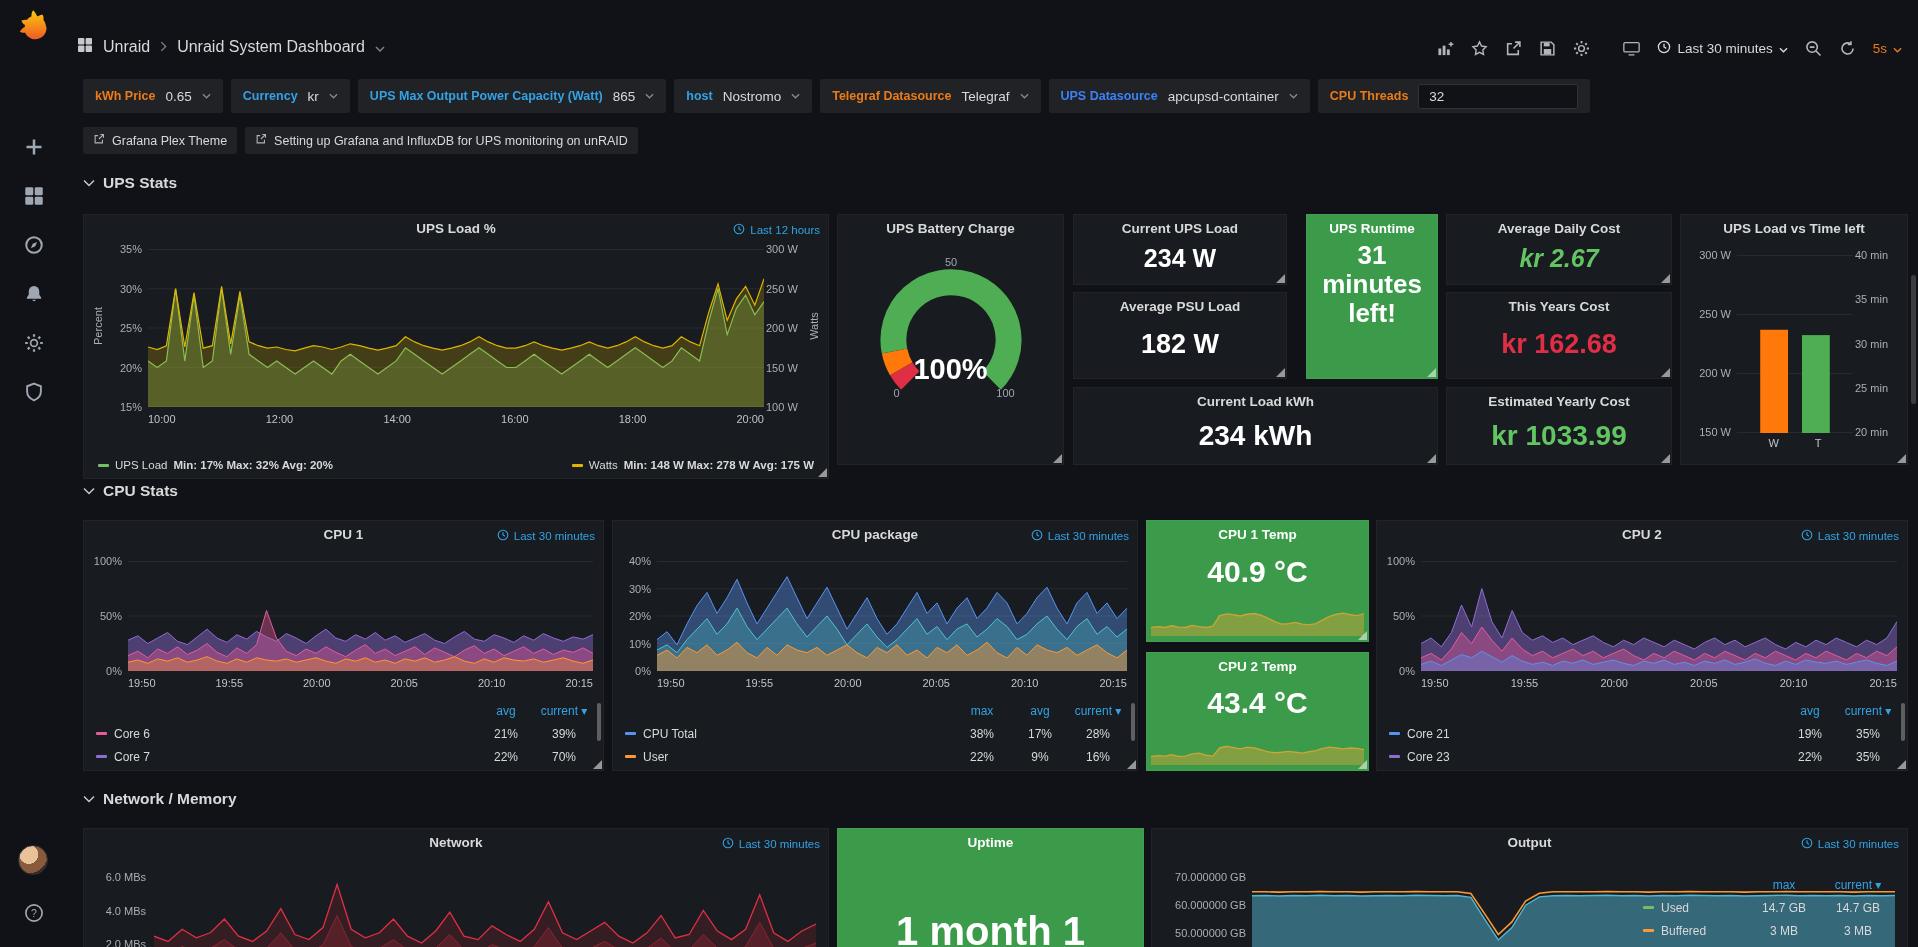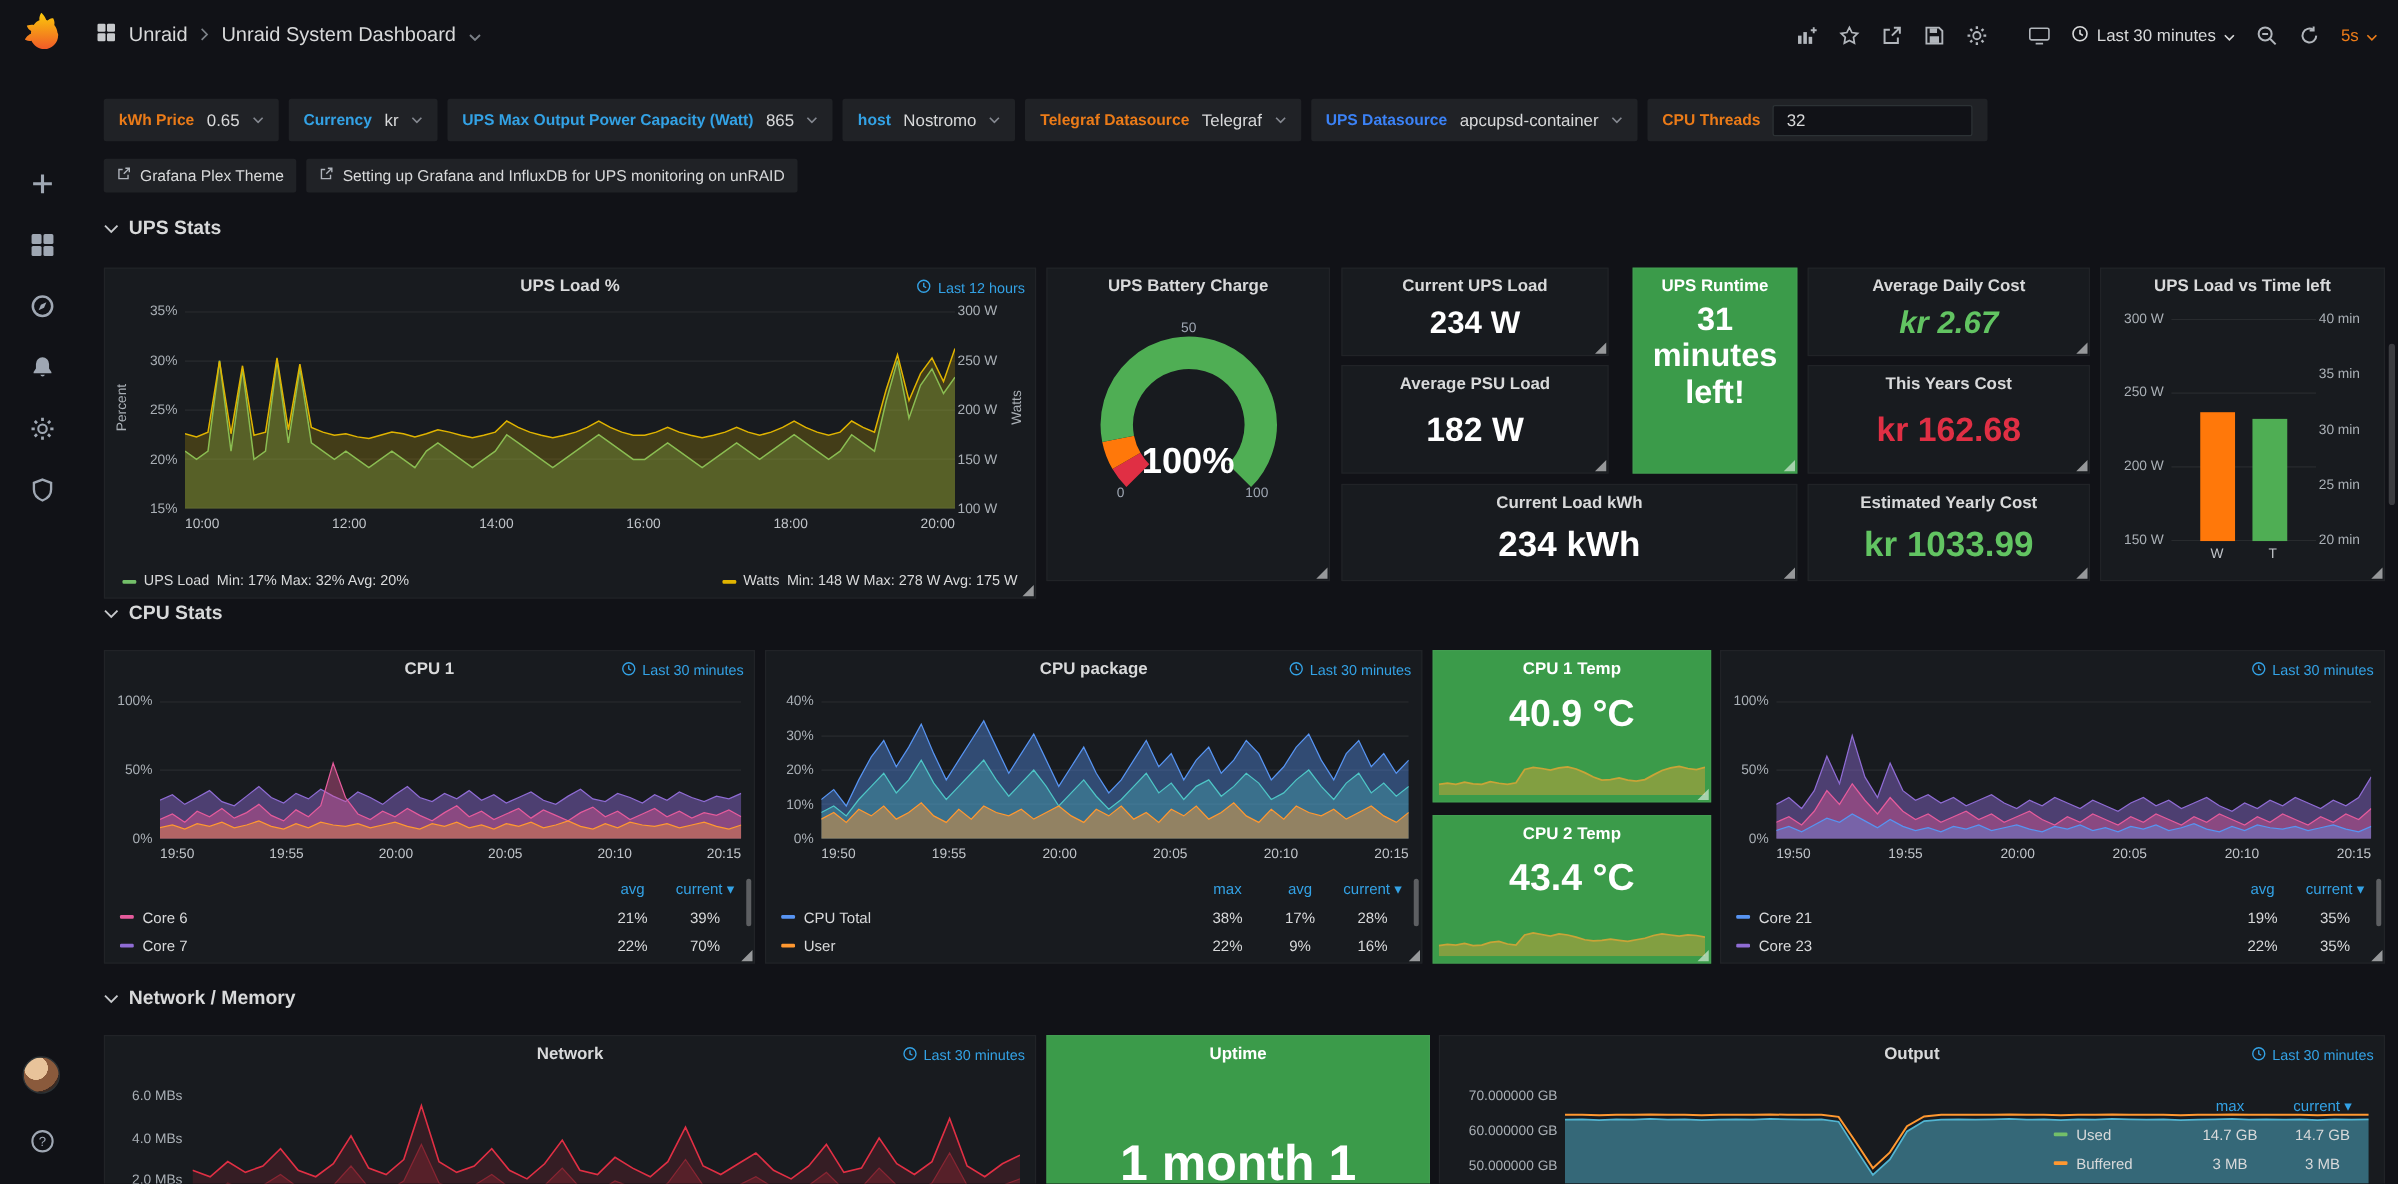--- a/index.html
+++ b/index.html
@@ -16,21 +16,21 @@
   .sidebar{position:absolute;left:0;top:0;width:67px;height:100%;z-index:6;}
   .logo{position:absolute;top:9px;left:14px;width:38px;height:38px;cursor:pointer;}
   .side-item{position:absolute;left:0;width:67px;height:42px;display:flex;align-items:center;justify-content:center;color:#9fa7b3;cursor:pointer;}
   .side-item svg{width:20px;height:20px;}
   .avatar{position:absolute;left:18px;top:845px;width:30px;height:30px;border-radius:50%;
     background:radial-gradient(circle at 35% 30%,#e8c39a 0 35%,#8a5a3c 36% 70%,#3c2a22 71% 100%);cursor:pointer;border:1px solid #2c3235;}
   .help{top:893px;}
 
   
   .main{position:absolute;left:67px;top:0;right:0;bottom:0;overflow:hidden;}
-  .topbar{position:absolute;top:0;left:0;right:0;height:57px;display:flex;align-items:center;padding:0 16px 0 10px;}
+  .topbar{position:absolute;top:0;left:0;right:0;height:57px;display:flex;align-items:flex-end;padding:0 16px 0 10px;}
   .crumb{display:flex;align-items:center;gap:10px;font-size:16px;color:var(--text);}
   .crumb [data-icon="squares"] svg{width:16px;height:16px;color:#c7c9cc;}
   .crumb-sep svg{width:7px;height:11px;color:#7b8087;}
   .crumb-app,.crumb-title{cursor:pointer;}
   .crumb-caret svg{width:10px;height:6px;color:#7b8087;}
   .tb-right{margin-left:auto;display:flex;align-items:center;gap:17px;color:#b2b6bc;}
   .tb-icons{display:flex;gap:17px;margin-right:16px;}
   .tb-icon{cursor:pointer;display:inline-flex;}
   .tb-icon svg{width:17px;height:17px;}
   .timepicker,.refresh-int{display:flex;align-items:center;gap:6px;font-size:13.5px;cursor:pointer;color:var(--text);}
@@ -68,21 +68,21 @@
   .yticks.end{align-items:flex-end;}
   .yticks span{line-height:13px;height:13px;}
   .xticks{position:absolute;display:flex;justify-content:space-between;font-size:11px;color:#c0c4c9;}
   .xticks.center{justify-content:center;gap:36px;}
   .ylab{position:absolute;font-size:11px;color:#aab0b6;transform:rotate(-90deg);white-space:nowrap;width:80px;text-align:center;}
   .stat-value{position:absolute;left:0;right:0;text-align:center;font-weight:700;color:#fff;}
   .runtime-value{position:absolute;left:0;right:0;top:26px;padding:0 12px;text-align:center;font-size:26px;line-height:1.12;font-weight:700;color:#fff;}
   .gauge-value{position:absolute;left:0;right:0;top:138px;text-align:center;font-size:29px;font-weight:700;color:#fff;}
   .ts-legend{position:absolute;left:0;right:0;bottom:7px;padding:0 14px;display:flex;justify-content:space-between;font-size:11.5px;color:var(--text);}
   .ts-item{display:flex;align-items:center;gap:6px;cursor:pointer;white-space:nowrap;}
-  .ts-item b{font-weight:400;}
+  .ts-item b{font-weight:700;}
   .lg-mark{width:11px;height:3px;border-radius:1px;display:inline-block;flex:none;}
   .legend{position:absolute;font-size:12px;}
   .lg-row{display:flex;align-items:center;height:23px;}
   .lg-name{flex:1;display:flex;align-items:center;gap:7px;min-width:0;}
   .lg-label{color:var(--text);cursor:pointer;white-space:nowrap;}
   .lg-col{width:58px;text-align:center;color:var(--blue);cursor:pointer;white-space:nowrap;}
   .lg-col.lg-val{color:var(--text);cursor:default;}
   .legend.wide .lg-col{width:74px;}
   .lg-scroll{position:absolute;right:2px;top:182px;width:4px;height:38px;background:rgba(255,255,255,0.30);border-radius:2px;cursor:pointer;}
   .scroll-thumb{position:absolute;right:2px;top:275px;width:5px;height:129px;background:rgba(255,255,255,0.18);border-radius:3px;cursor:pointer;z-index:9;}
@@ -652,20 +652,21 @@
       <div class="plot" style="left:4px;right:4px;bottom:5px;height:34px">
           <svg width="213" height="34">
             <path d="M0.0 25.5L6.9 24.6L13.7 25.1L20.6 23.8L27.5 25.5L34.4 25.1L41.2 22.9L48.1 22.1L55.0 24.2L61.8 25.1L68.7 17.0L75.6 15.3L82.5 16.6L89.3 17.9L96.2 16.1L103.1 17.0L109.9 18.7L116.8 20.8L123.7 21.7L130.5 21.3L137.4 20.4L144.3 21.3L151.2 22.1L158.0 20.8L164.9 19.6L171.8 17.4L178.6 16.1L185.5 17.0L192.4 17.9L199.3 17.0L206.1 17.4L213.0 18.7L213 34L0 34Z" fill="#c9a437" fill-opacity="0.5" stroke="none"></path>
             <path d="M0.0 25.5L6.9 24.6L13.7 25.1L20.6 23.8L27.5 25.5L34.4 25.1L41.2 22.9L48.1 22.1L55.0 24.2L61.8 25.1L68.7 17.0L75.6 15.3L82.5 16.6L89.3 17.9L96.2 16.1L103.1 17.0L109.9 18.7L116.8 20.8L123.7 21.7L130.5 21.3L137.4 20.4L144.3 21.3L151.2 22.1L158.0 20.8L164.9 19.6L171.8 17.4L178.6 16.1L185.5 17.0L192.4 17.9L199.3 17.0L206.1 17.4L213.0 18.7" stroke="#c9a437" stroke-width="1.4" fill="none"></path>
           </svg>
         </div>
       <div class="resize"></div>
     </div>
 
     <div class="panel" style="left:1309px;top:520px;width:532px;height:251px">
+      <div class="p-title">CPU 2</div>
       <div class="trange">
         <span data-icon="clock"><svg viewBox="0 0 14 14">
               <circle cx="7" cy="7" r="5.6" stroke="currentColor" stroke-width="1.3" fill="none"></circle>
               <path d="M7 3.8V7l2.3 1.4" stroke="currentColor" stroke-width="1.3" fill="none"></path>
             </svg></span>
         <span>Last 30 minutes</span>
       </div>
       <div class="yticks end" style="left:4px;top:34px;height:123px;width:34px">
           <span>100%</span>
           <span>50%</span>

